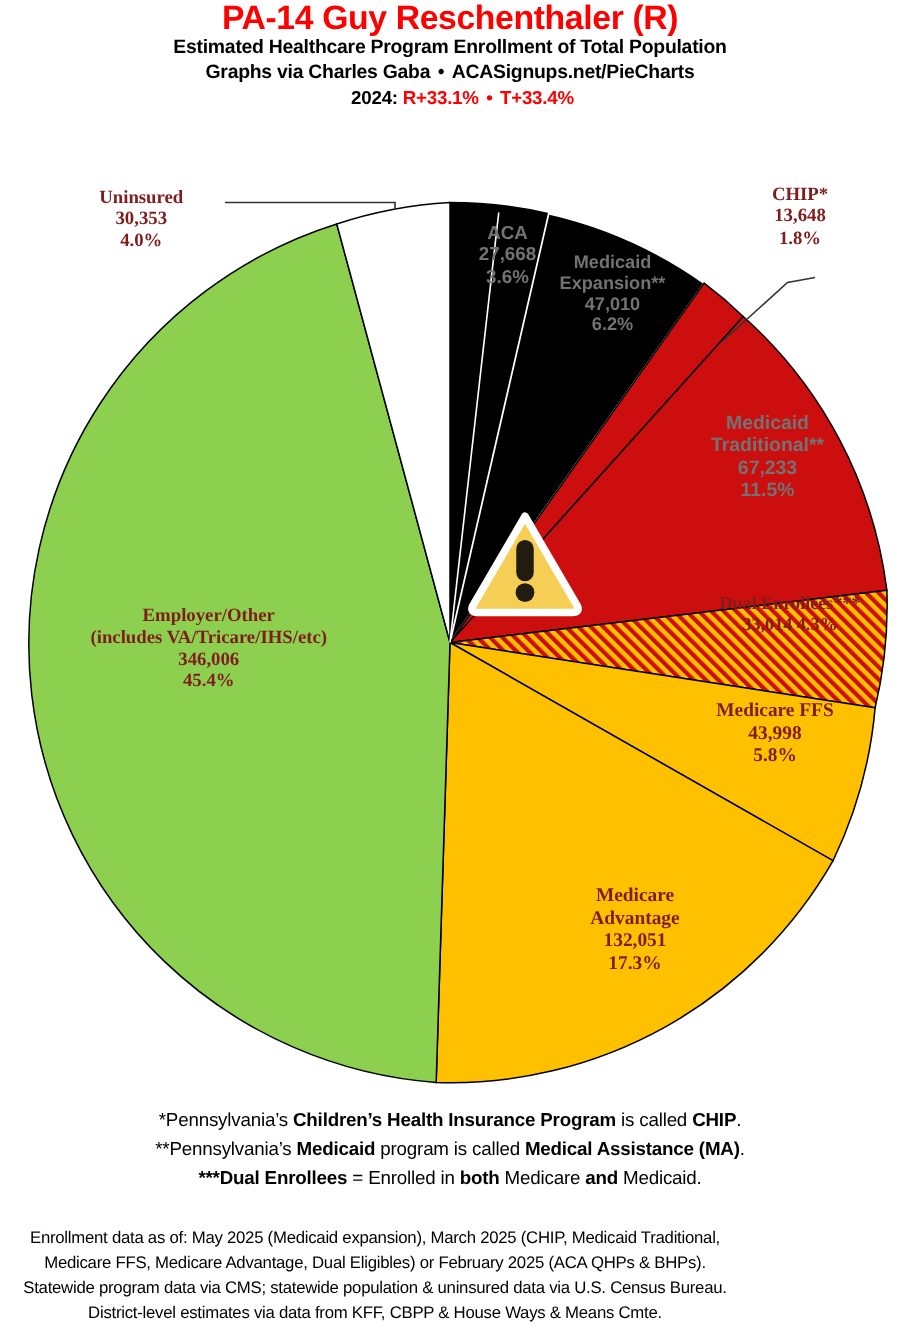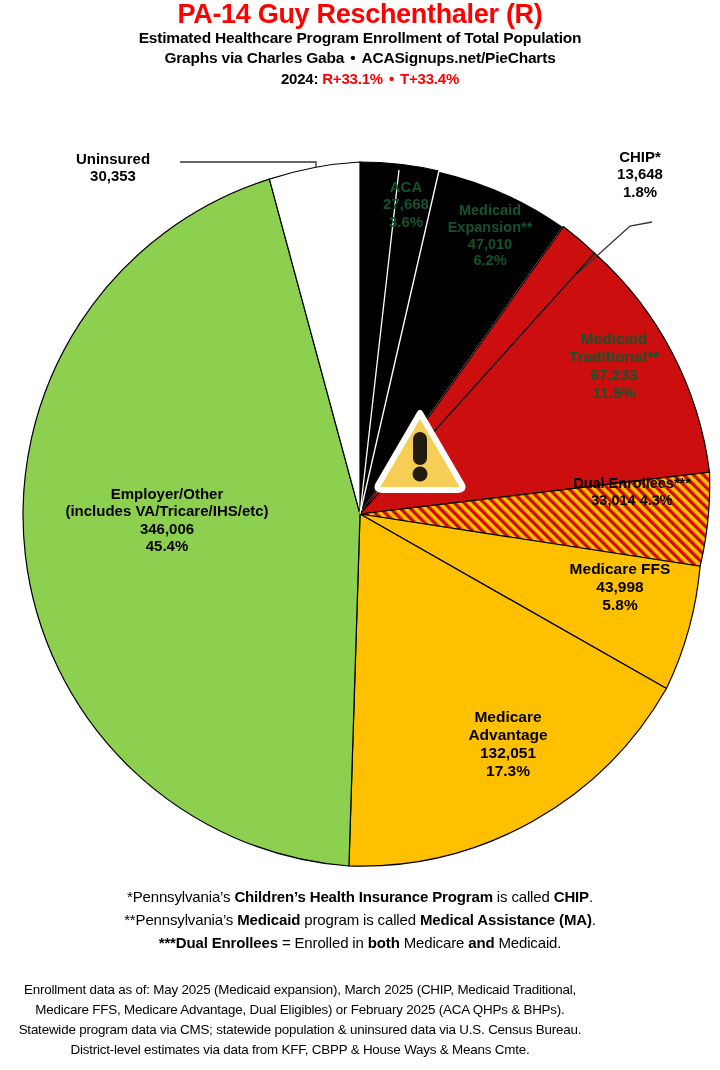--- a/index.html
+++ b/index.html
@@ -56,22 +56,22 @@
   }
 
   
   .slice-label {
     position: absolute;
     text-align: center;
     font-weight: bold;
     line-height: 1.16;
     white-space: nowrap;
   }
-  .lbl-dark  { color: #000000; }
-  .lbl-white { color: #14532d; }
+  .lbl-dark  { color: #7f1d1d; font-family: Liberation Serif, serif; }
+  .lbl-white { color: #737373; }
 
   #label-uninsured  { left: 18px;  top: 10px;  width: 190px; font-size: 15px; }
   #label-chip       { left: 562px; top: 8px;   width: 156px; font-size: 15px; text-align: center; }
   #label-aca        { left: 358px; top: 38px;  width: 96px;  font-size: 15px; }
   #label-medicaid-expansion { left: 432px; top: 62px; width: 116px; font-size: 14.5px; }
   #label-medicaid-traditional { left: 530px; top: 190px; width: 168px; font-size: 15.5px; }
   #label-dual       { left: 546px; top: 335px; width: 172px; font-size: 14.5px; }
   #label-medicare-ffs { left: 540px; top: 420px; width: 160px; font-size: 15.5px; }
   #label-medicare-advantage { left: 428px; top: 568px; width: 160px; font-size: 15.5px; }
   #label-employer   { left: 22px;  top: 345px; width: 290px; font-size: 15px; }
@@ -152,20 +152,21 @@
 
   <svg style="position:absolute; left:374px; top:264px;" width="92" height="92" viewBox="0 0 92 92">
     <path d="M46 9 L88 81 Q90 86 84 86 L8 86 Q2 86 4 81 Z" fill="#F7CE55" stroke="#ffffff" stroke-width="6" stroke-linejoin="round"></path>
     <rect x="39" y="28" width="14" height="33" rx="7" fill="#221C10"></rect>
     <circle cx="46" cy="70" r="7.5" fill="#221C10"></circle>
   </svg>
 
   <div class="slice-label lbl-dark" id="label-uninsured">
     <div>Uninsured</div>
     <div>30,353</div>
+    <div>4.0%</div>
   </div>
 
   <div class="slice-label lbl-dark" id="label-chip">
     <div>CHIP*</div>
     <div>13,648</div>
     <div>1.8%</div>
   </div>
 
   <div class="slice-label lbl-white" id="label-aca">
     <div>ACA</div>

